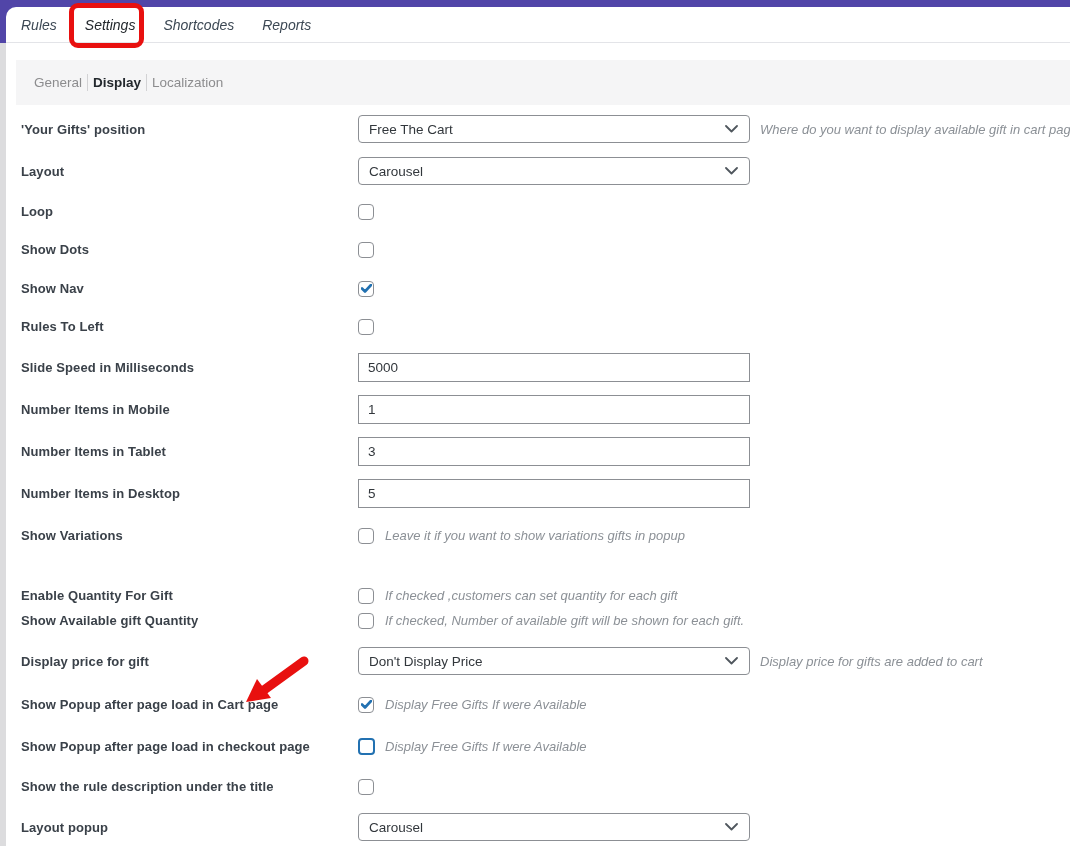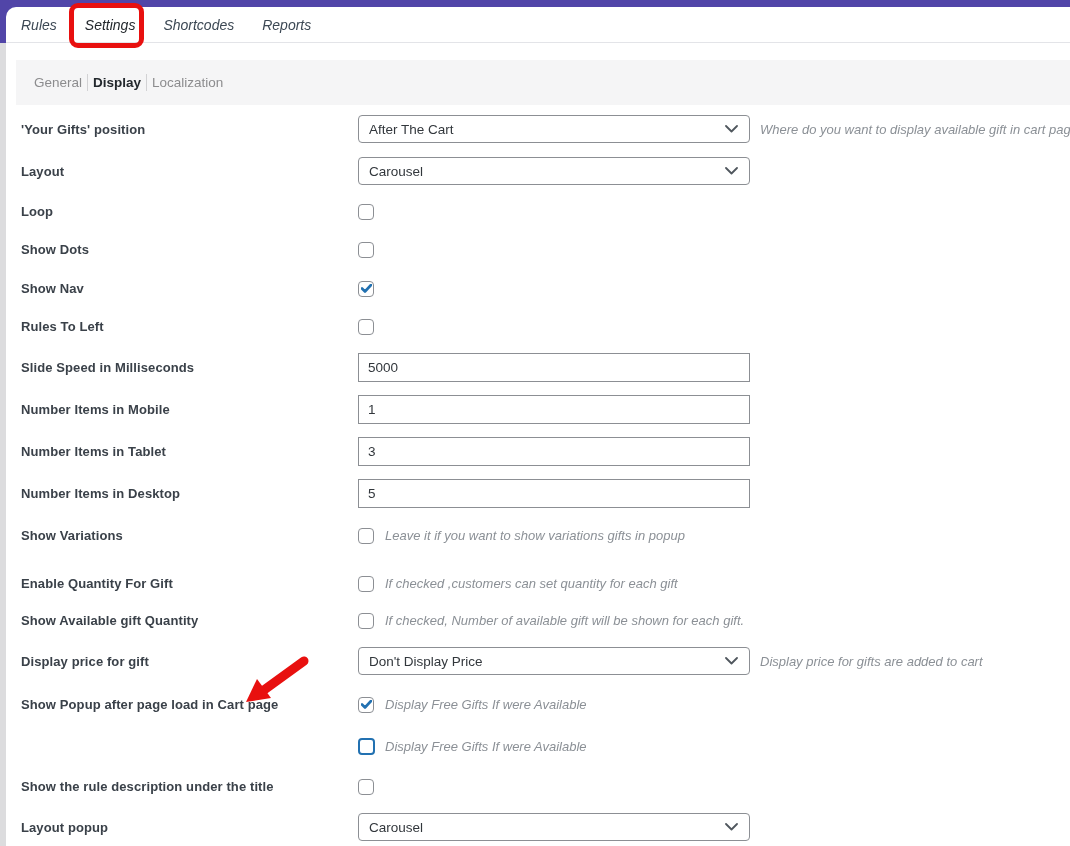--- a/index.html
+++ b/index.html
@@ -85,21 +85,21 @@
   <span class="subtab">General</span>
   <span class="subtab-sep"></span>
   <span class="subtab active">Display</span>
   <span class="subtab-sep"></span>
   <span class="subtab">Localization</span>
 </div>
 
 <div class="row" style="top:115px;height:28px">
   <span class="lbl">'Your Gifts' position</span>
   <div class="select">
-    <span class="sel-val">After The Cart</span>
+    <span class="sel-val">Free The Cart</span>
     <svg class="chev" width="13" height="8" viewBox="0 0 13 8">
         <polyline points="1,1 6.5,6.5 12,1" fill="none" stroke="#50575e" stroke-width="1.8" stroke-linecap="round" stroke-linejoin="round"></polyline>
       </svg>
   </div>
   <span class="help after-select">Where do you want to display available gift in cart page?</span>
 </div>
 
 <div class="row" style="top:157px;height:28px">
   <span class="lbl">Layout</span>
   <div class="select">
@@ -161,21 +161,21 @@
 </div>
 
 <div class="row" style="top:527px;height:17px">
   <span class="lbl">Show Variations</span>
   <span class="cb">
     
   </span>
   <span class="help after-cb">Leave it if you want to show variations gifts in popup</span>
 </div>
 
-<div class="row" style="top:575px;height:17px">
+<div class="row" style="top:587px;height:17px">
   <span class="lbl">Enable Quantity For Gift</span>
   <span class="cb">
     
   </span>
   <span class="help after-cb">If checked ,customers can set quantity for each gift</span>
 </div>
 
 <div class="row" style="top:612px;height:17px">
   <span class="lbl">Show Available gift Quantity</span>
   <span class="cb">
@@ -199,20 +199,21 @@
   <span class="lbl">Show Popup after page load in Cart page</span>
   <span class="cb checked">
     <svg class="check" width="11" height="9" viewBox="0 0 11 9">
         <polyline points="1,4.5 4,7.5 10,1" fill="none" stroke="#2271b1" stroke-width="2.6" stroke-linecap="round" stroke-linejoin="round"></polyline>
       </svg>
   </span>
   <span class="help after-cb">Display Free Gifts If were Available</span>
 </div>
 
 <div class="row" style="top:738px;height:17px">
+  <span class="lbl">Show Popup after page load in checkout page</span>
   <span class="cb focus">
     
   </span>
   <span class="help after-cb">Display Free Gifts If were Available</span>
 </div>
 
 <div class="row" style="top:778px;height:17px">
   <span class="lbl">Show the rule description under the title</span>
   <span class="cb">
     

